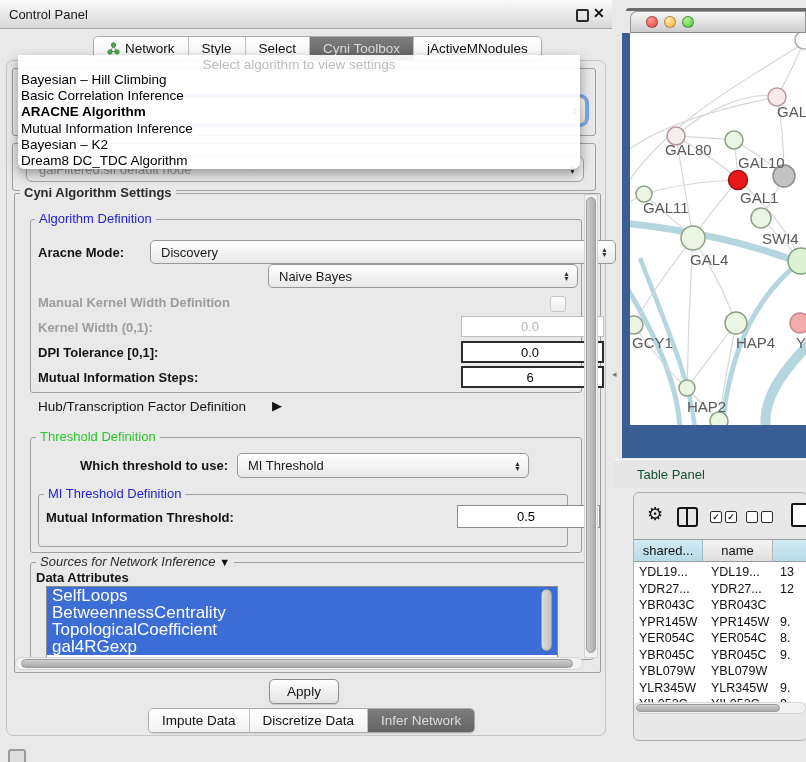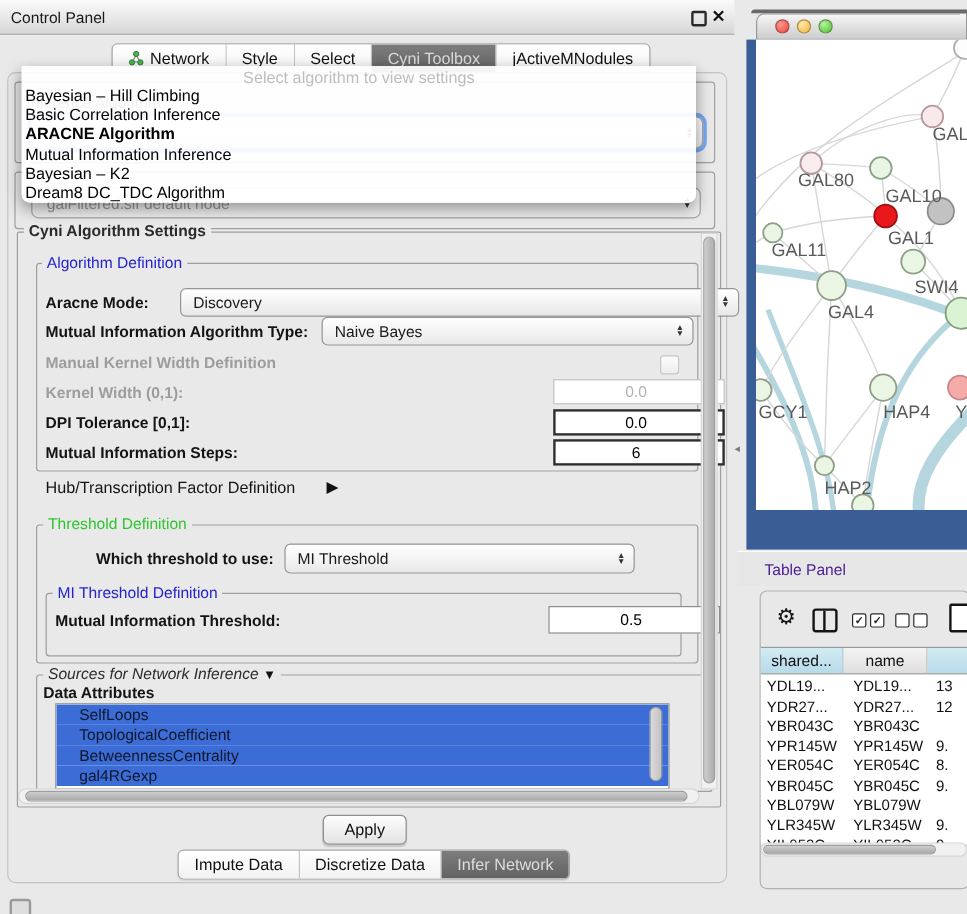--- a/index.html
+++ b/index.html
@@ -36,22 +36,22 @@
   .field{position:absolute;background:#fff;font-size:13px;display:flex;align-items:center;
      justify-content:center;padding-right:5px;box-sizing:border-box;margin-left:37px;}
   .field.dark{border:2px solid #2d2d2d;color:#000;}
   .field.lite{border:1px solid #bdbdbd;color:#b2b2b2;}
   .field.med{border:1px solid #8d8d8d;color:#000;}
   .checkbox{position:absolute;width:14px;height:14px;border:1px solid #c7c7c7;border-radius:3px;
      background:linear-gradient(#fcfcfc,#ededed);}
   .tri{font-size:11px;color:#111;}
   
   .attr-list{position:absolute;background:#fff;border:1px solid #8a8a8a;overflow:hidden;}
-  .attr-item{height:17px;line-height:17px;padding-left:19px;background:#3c6cd6;color:#0f172a;
-     font-size:13px;white-space:nowrap;}
+  .attr-item{height:17px;line-height:17px;padding-left:5px;background:#3c6cd6;color:#ffffff;
+     font-size:17px;white-space:nowrap;}
   
   .sb-track{position:absolute;background:#f1f1f1;border:1px solid #d6d6d6;border-radius:7px;box-sizing:border-box;}
   .sb-thumb-v{position:absolute;background:linear-gradient(90deg,#cecece,#adadad);border:1px solid #9e9e9e;border-radius:6px;box-sizing:border-box;}
   .sb-thumb-h{position:absolute;background:linear-gradient(#cecece,#a9a9a9);border:1px solid #9e9e9e;border-radius:5px;box-sizing:border-box;}
   
   .button{position:absolute;border:1px solid #8e8e8e;border-radius:5px;
      background:linear-gradient(#fefefe,#e2e2e2);font-size:13.5px;color:#111;
      display:flex;align-items:center;justify-content:center;box-shadow:0 1px 1px rgba(0,0,0,.15);}
   
   .dd{position:absolute;left:18px;top:55px;width:562px;height:114px;background:rgba(255,255,255,0.93);
@@ -68,21 +68,21 @@
   .nw-frame{position:absolute;left:622px;top:33px;width:184px;height:425px;background:#3a5d95;}
   .nw-titlebar{position:absolute;left:630px;top:11px;width:176px;height:22px;
      background:linear-gradient(#f6f6f6,#cdcdcd);border:1px solid #979797;border-bottom:1px solid #8b8b8b;
      border-top-left-radius:7px;box-sizing:border-box;}
   .nw-shadow{position:absolute;left:626px;top:8px;width:180px;height:3px;background:#6a6a6a;border-top-left-radius:6px;}
   .light{position:absolute;width:12px;height:12px;border-radius:50%;border:1px solid rgba(0,0,0,0.3);box-sizing:border-box;}
   .nw-canvas{position:absolute;left:630px;top:33px;width:176px;height:392px;background:#fff;overflow:hidden;}
   .nl{font-size:15px;fill:#5a5a5a;font-family:"Liberation Sans",sans-serif;}
   
   .tp-strip{position:absolute;left:614px;top:459px;width:192px;height:28px;background:#e6e6e6;border-top:1px solid #fbfbfb;}
-  .tp-title{position:absolute;left:23px;top:7px;font-size:13px;color:#4c1d95;}
+  .tp-title{position:absolute;left:23px;top:7px;font-size:13px;color:#14532d;}
   .tp-window{position:absolute;left:633px;top:492px;width:173px;height:247px;background:#e8e8e8;
      border:1px solid #b2b2b2;border-radius:6px;}
   .gear{position:absolute;font-size:18px;color:#141414;line-height:18px;}
   .split-icon{position:absolute;width:17px;height:16px;border:2px solid #141414;border-radius:3px;}
   .split-icon::before{content:"";position:absolute;left:7px;top:0;width:2px;height:16px;background:#141414;}
   .cb{position:absolute;width:10px;height:10px;border:1.5px solid #2a2a2a;border-radius:2px;
      font-size:9px;font-weight:bold;color:#222;line-height:10px;text-align:center;background:#fff;}
   .doc-icon{position:absolute;width:15px;height:20px;border:2px solid #141414;border-radius:2px;background:#fff;}
   .tbl{position:absolute;left:634px;top:539px;width:172px;height:163px;background:#fff;
      border-top:1px solid #9a9a9a;overflow:hidden;}
@@ -163,21 +163,20 @@
 
   <span class="lbl" style="left:38px;top:245px;">Aracne Mode:</span>
   <div class="combo" style="left:112px;top:240px;width:466px;height:24px;margin-left:38px;">
     <span>Discovery</span>
     <span class="spin">
         <span>▲</span>
         <span>▼</span>
       </span>
   </div>
 
-  <span class="lbl" style="left:38px;top:269px;">Mutual Information Algorithm Type:</span>
   <div class="combo" style="left:268px;top:264px;width:310px;height:24px;">
     <span>Naive Bayes</span>
     <span class="spin">
         <span>▲</span>
         <span>▼</span>
       </span>
   </div>
 
   <span class="lbl dis" style="left:38px;top:295px;">Manual Kernel Width Definition</span>
   <span class="checkbox" style="left:550px;top:296px;"></span>
@@ -218,22 +217,22 @@
   <div class="field med" style="left:420px;top:505px;width:143px;height:23px;">
     <span>0.5</span>
   </div>
 
   <div class="groupbox" style="left:30px;top:562px;width:562px;height:96px;"></div>
   <span class="grouptitle" style="left:36px;top:555px;font-style:italic;"><span>Sources for Network Inference</span> <span class="tri">▼</span></span>
   <span class="lbl" style="left:36px;top:570px;">Data Attributes</span>
 
   <div class="attr-list" style="left:46px;top:586px;width:510px;height:70px;">
     <div class="attr-item">SelfLoops</div>
+    <div class="attr-item">BetweennessCentrality</div>
     <div class="attr-item">TopologicalCoefficient</div>
-    <div class="attr-item">BetweennessCentrality</div>
     <div class="attr-item">gal4RGexp</div>
   </div>
   <div class="sb-thumb-v" style="left:541px;top:589px;width:11px;height:62px;background:linear-gradient(90deg,#dcdcdc,#c2c2c2);"></div>
 
   <div class="sb-track" style="left:584px;top:194px;width:14px;height:464px;border-radius:0;"></div>
   <div class="sb-thumb-v" style="left:586px;top:197px;width:10px;height:456px;"></div>
   <div class="sb-track" style="left:15px;top:657px;width:568px;height:13px;"></div>
   <div class="sb-thumb-h" style="left:21px;top:659px;width:552px;height:9px;"></div>
 
   <div class="button" style="left:269px;top:679px;width:68px;height:23px;">Apply</div>

